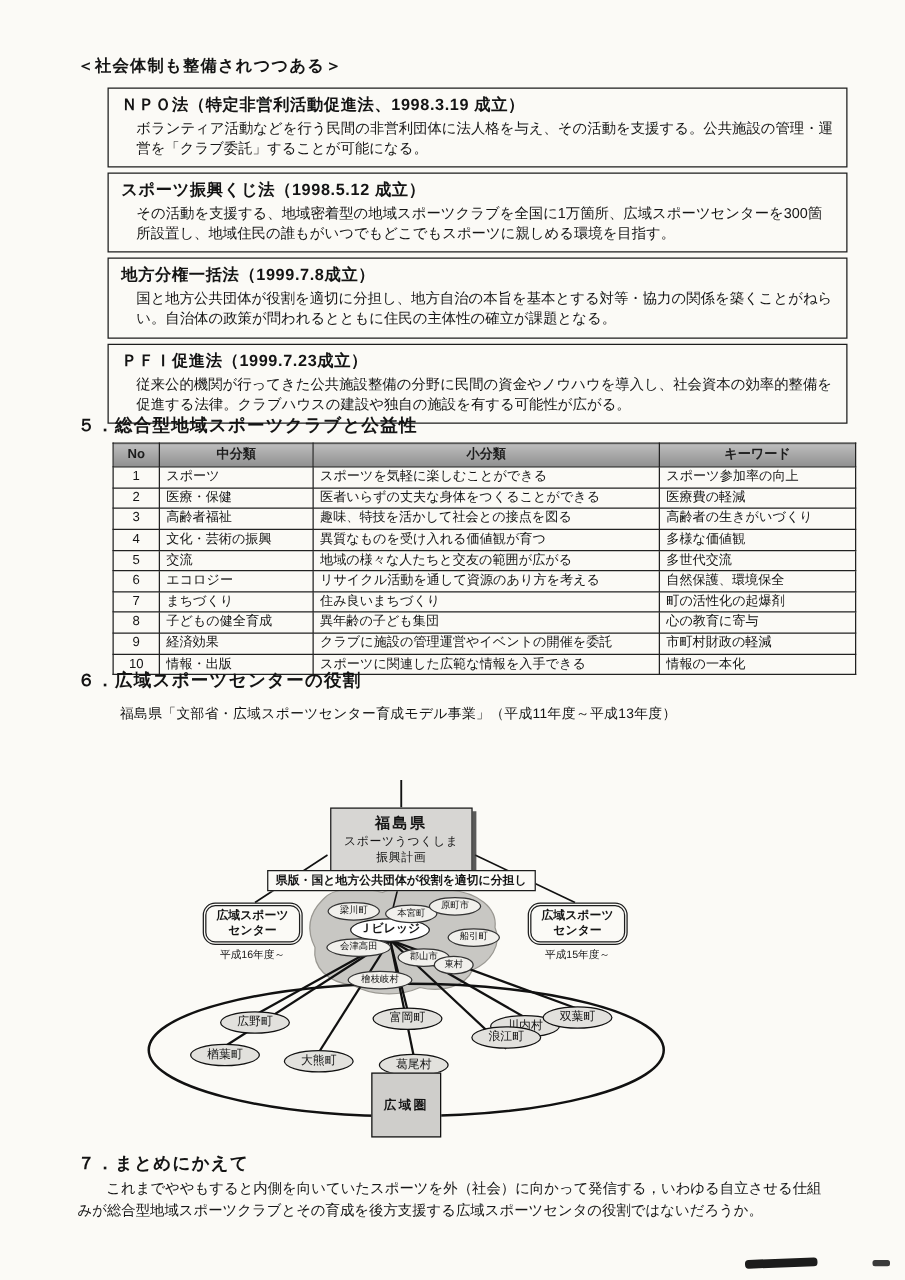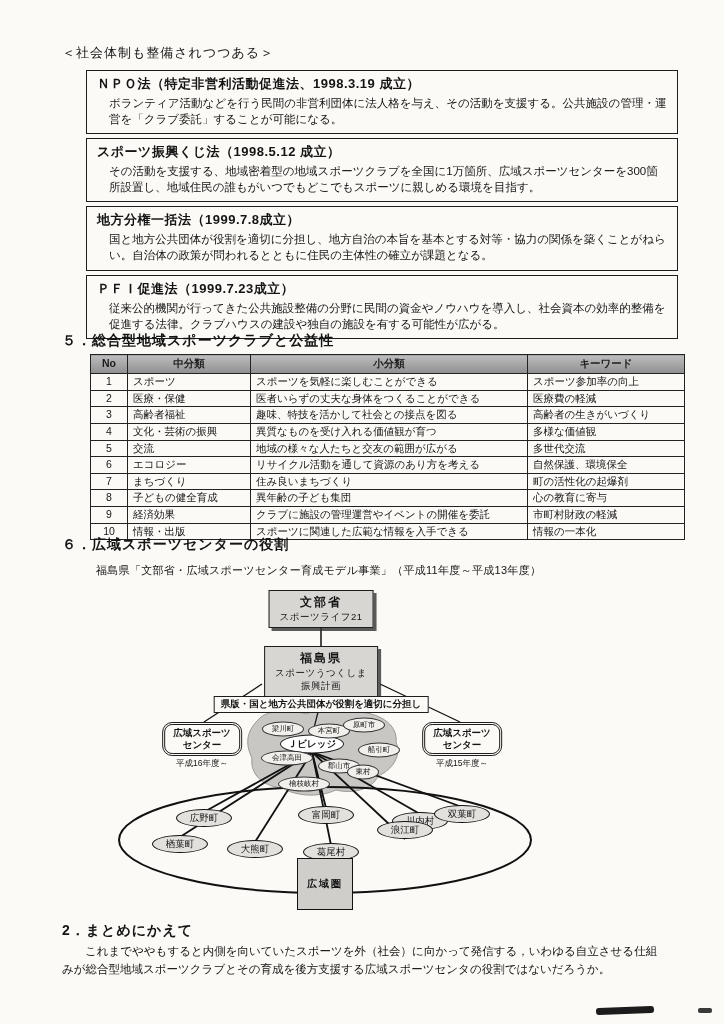--- a/index.html
+++ b/index.html
@@ -4,21 +4,21 @@
 <style>
   html,body { margin:0; padding:0; background:#d8d6d2; }
   .page {
     position:relative; width:724px; height:1024px; margin:0 auto;
     background:#fbfaf6; color:#141414; overflow:hidden;
     font-family:"Liberation Sans","DejaVu Sans",sans-serif;
   }
   .abs { position:absolute; }
 
   
-  .top-note { left:62px; top:44px; font-size:13px; font-weight:normal; letter-spacing:1px; }
+  .top-note { left:62px; top:44px; font-size:13px; font-weight:bold; letter-spacing:1px; }
 
   
   .law-wrap { left:86px; top:70px; width:592px; }
   .law-box { border:1.5px solid #1d1d1d; margin-bottom:4px; padding:4px 10px 6px 10px; background:#fbfaf6; }
   .law-title { font-size:13px; font-weight:bold; margin-bottom:2px; letter-spacing:0.5px; }
   .law-body { font-size:11.5px; line-height:1.4; padding-left:12px; }
 
   
   .sec-head { font-size:14px; font-weight:bold; letter-spacing:1px; }
   .sec5-head { left:62px; top:332px; }
@@ -209,24 +209,20 @@
       <line x1="312" y1="168" x2="420" y2="230" stroke="#111" stroke-width="1.8"></line>
       <line x1="312" y1="168" x2="462" y2="223" stroke="#111" stroke-width="1.8"></line>
       <line x1="312" y1="168" x2="180" y2="253" stroke="#111" stroke-width="1.8"></line>
       <line x1="312" y1="168" x2="255" y2="258" stroke="#111" stroke-width="1.8"></line>
       <line x1="312" y1="168" x2="331" y2="261" stroke="#111" stroke-width="1.8"></line>
       <line x1="312" y1="168" x2="405" y2="255" stroke="#111" stroke-width="1.8"></line>
 
       <ellipse cx="325" cy="256" rx="206" ry="53" fill="none" stroke="#111" stroke-width="2"></ellipse>
     </svg>
 
-    <div class="abs shadow-box" style="left:321px; top:6px;">
-      <span class="bx-l1">文部省</span>
-      <span class="bx-l2">スポーツライフ21</span>
-    </div>
 
     <div class="abs shadow-box" style="left:321px; top:62px;">
       <span class="bx-l1">福島県</span>
       <span class="bx-l2">スポーツうつくしま</span>
       <span class="bx-l2">振興計画</span>
     </div>
 
     <div class="abs model-label" style="left:321px; top:112px;">県版・国と地方公共団体が役割を適切に分担し</div>
 
     <div class="abs round-box" style="left:202px; top:138px;">
@@ -257,18 +253,18 @@
     <div class="abs t-oval" style="left:420px; top:237px;">川内村</div>
     <div class="abs t-oval" style="left:462px; top:230px;">双葉町</div>
     <div class="abs t-oval" style="left:180px; top:260px;">楢葉町</div>
     <div class="abs t-oval" style="left:255px; top:265px;">大熊町</div>
     <div class="abs t-oval" style="left:331px; top:268px;">葛尾村</div>
     <div class="abs t-oval" style="left:405px; top:246px;">浪江町</div>
 
     <div class="abs region-label" style="left:325px; top:300px;">広域圏</div>
   </div>
 
-  <div class="abs sec-head sec7-head">2．まとめにかえて</div>
+  <div class="abs sec-head sec7-head">７．まとめにかえて</div>
   <div class="abs sec7-body">これまでややもすると内側を向いていたスポーツを外（社会）に向かって発信する，いわゆる自立させる仕組みが総合型地域スポーツクラブとその育成を後方支援する広域スポーツセンタの役割ではないだろうか。</div>
 
   <div class="abs artifact1"></div>
   <div class="abs artifact2"></div>
 </div>
 
 </body></html>

